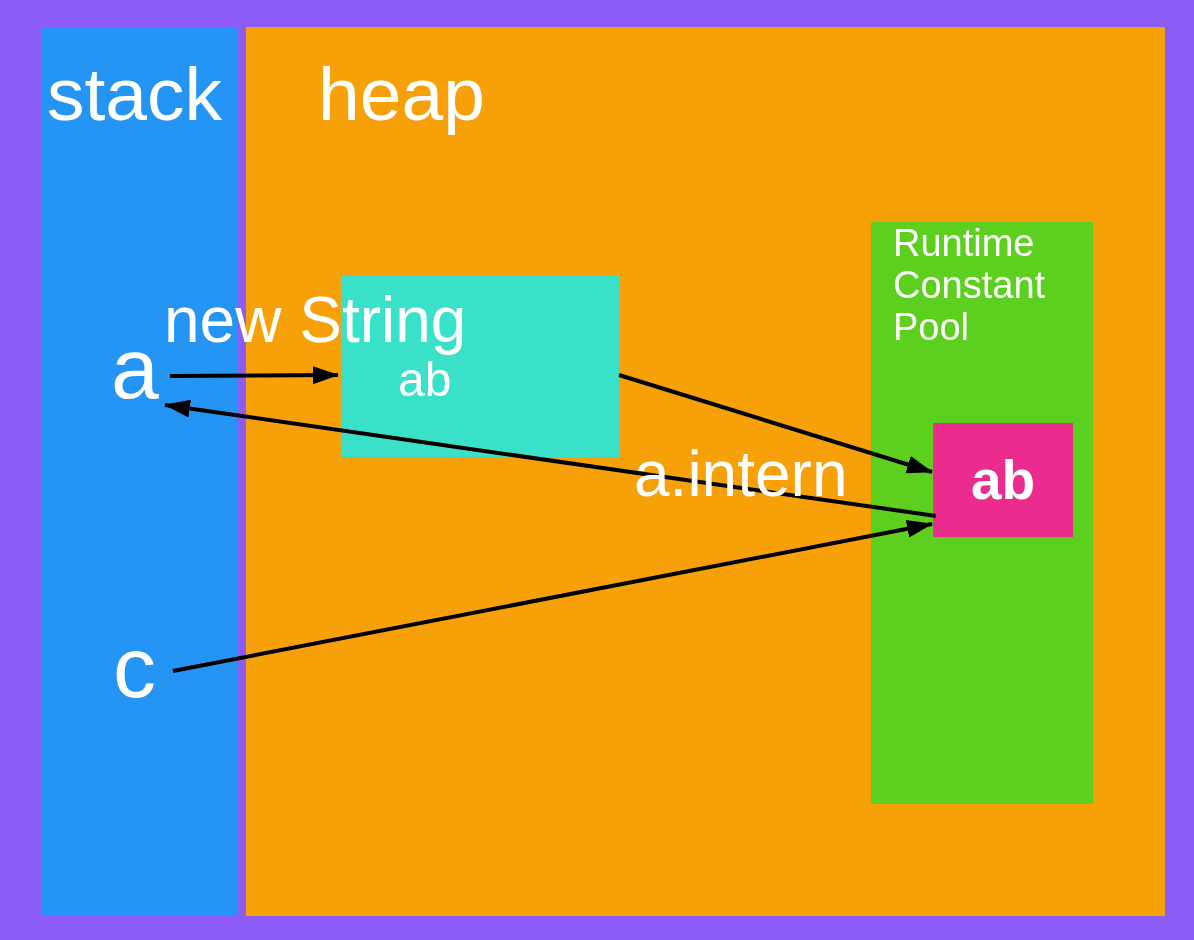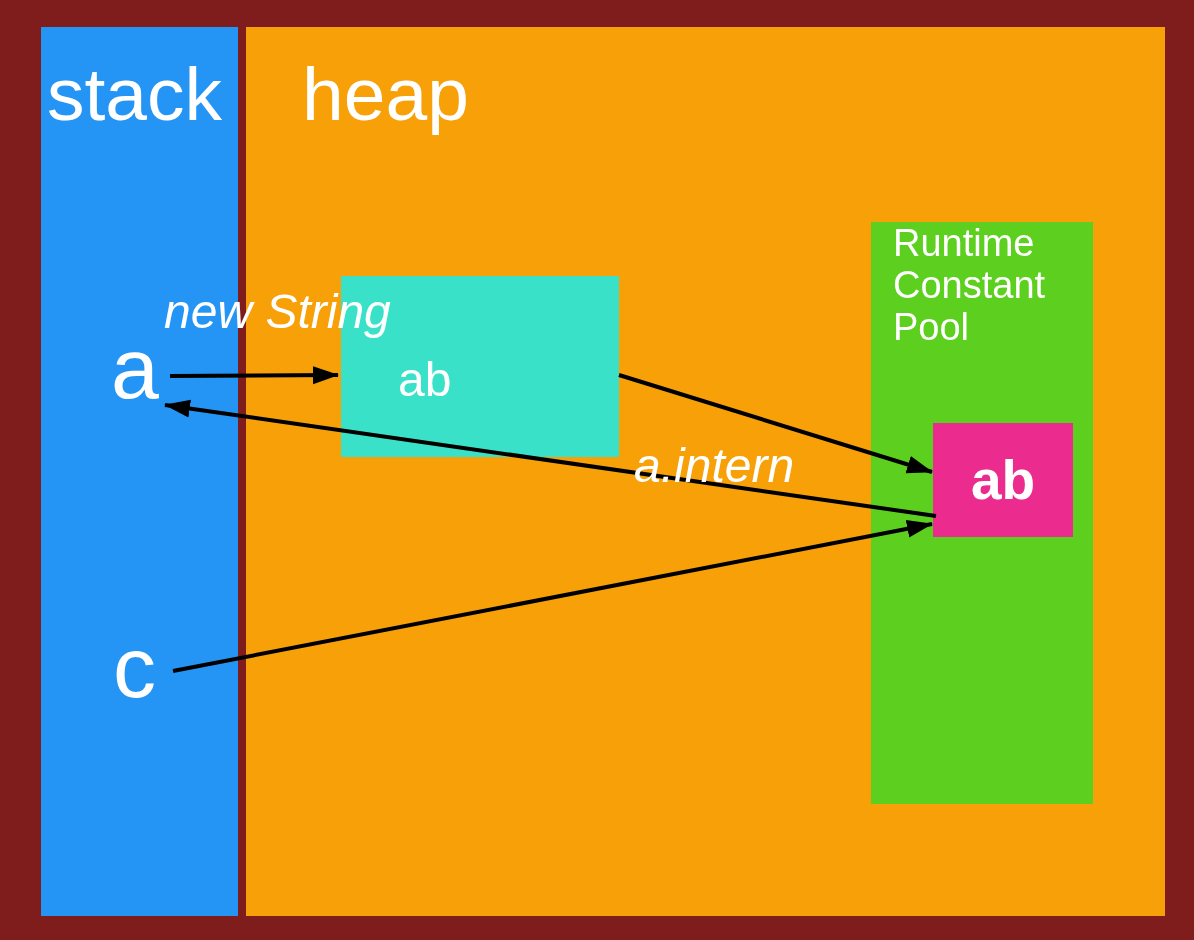--- a/index.html
+++ b/index.html
@@ -1,31 +1,31 @@
 <!DOCTYPE html>
 <html><head>
 <meta charset="utf-8">
 <style>
   html, body { margin: 0; padding: 0; background: #ffffff; }
   .canvas {
     position: relative;
     width: 1194px; height: 940px;
-    background: #7f1d1d;
+    background: #8b5cf6;
     overflow: hidden;
     font-family: "Liberation Sans", sans-serif;
   }
   .region { position: absolute; }
   .region-stack { left: 41px; top: 27px; width: 197px; height: 889px; }
   .region-heap  { left: 246px; top: 27px; width: 919px; height: 889px; }
   .region-label {
     position: absolute; top: 30px;
     color: #ffffff; font-size: 75px; line-height: 1; white-space: nowrap;
   }
   .region-stack .region-label { left: 6px; }
-  .region-heap  .region-label { left: 56px; }
+  .region-heap  .region-label { left: 72px; }
 
   .pool-box { position: absolute; left: 871px; top: 222px; width: 222px; height: 582px; }
   .pool-title {
     position: absolute; left: 22px; top: 0; width: 190px;
     color: #ffffff; font-size: 38px; line-height: 42px;
   }
   .pool-entry {
     position: absolute; left: 62px; top: 201px; width: 140px; height: 114px;
     display: flex; align-items: center; justify-content: center;
     color: #ffffff; font-size: 55px; font-weight: bold; line-height: 1;
@@ -37,22 +37,22 @@
     color: #ffffff; font-size: 48px; line-height: 1;
   }
 
   .stack-var {
     position: absolute; color: #ffffff; font-size: 86px; line-height: 1; z-index: 2;
   }
   .var-a { left: 111px; top: 325px; }
   .var-c { left: 113px; top: 624px; }
 
   .arrow-label {
-    position: absolute; color: #ffffff; font-size: 48px; line-height: 1;
-    white-space: nowrap; z-index: 4; font-style: italic;
+    position: absolute; color: #ffffff; font-size: 64px; line-height: 1;
+    white-space: nowrap; z-index: 4;
   }
   .label-new-string { left: 164px; top: 288px; }
   .label-a-intern  { left: 607px; top: 442px; margin-left: 27px; }
 
   svg.arrows-layer {
     position: absolute; left: 0; top: 0; z-index: 3; pointer-events: none;
   }
 </style>
 </head>
 <body>

